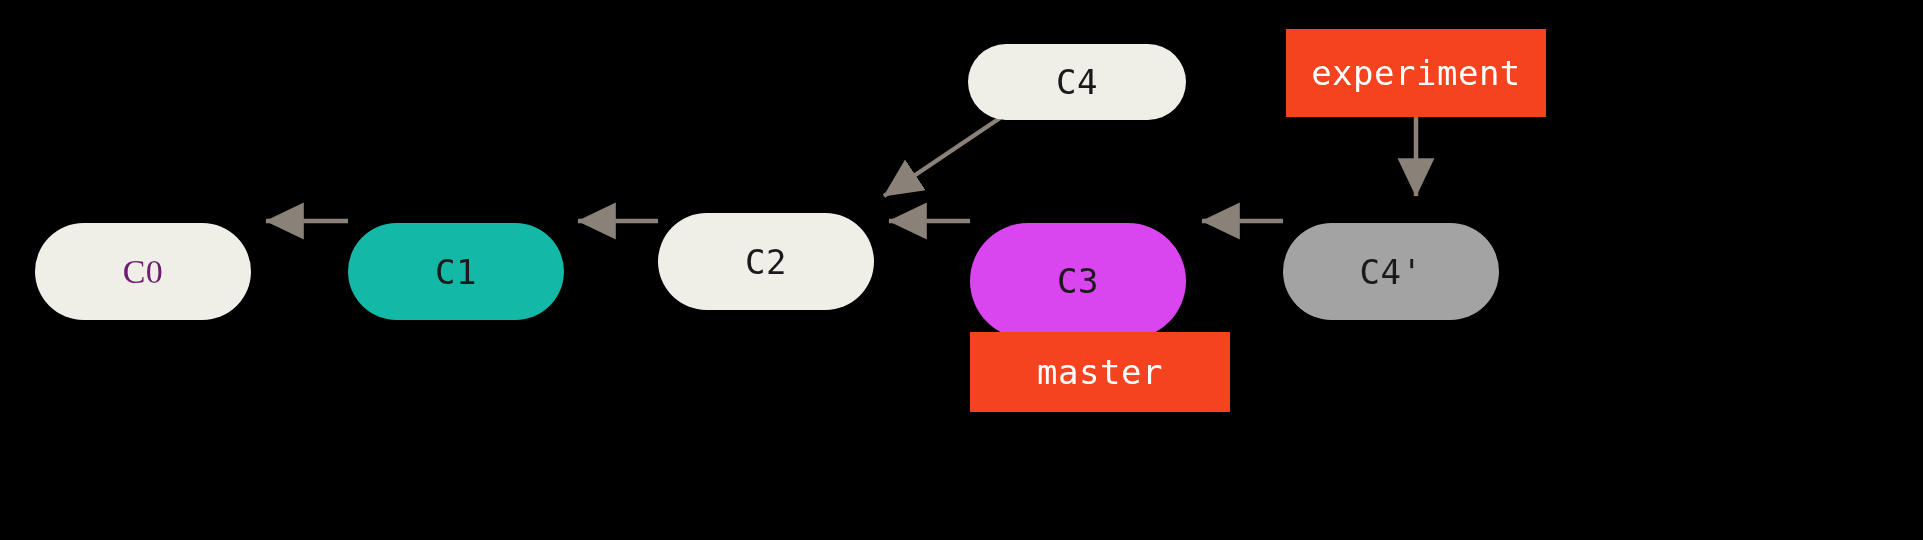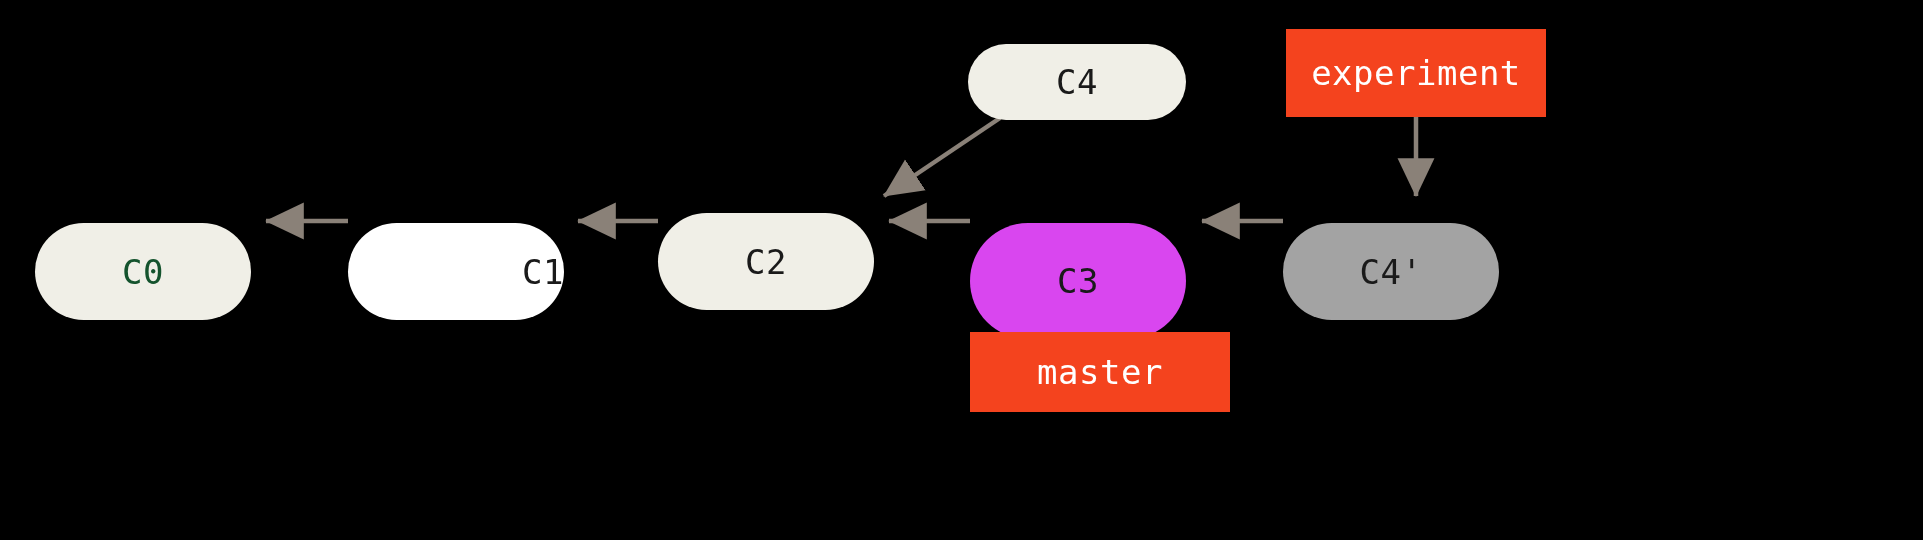--- a/index.html
+++ b/index.html
@@ -86,24 +86,24 @@
 
     <line x1="1000" y1="118" x2="884" y2="196" stroke="#8a8178" stroke-width="4.5" marker-end="url(#arrowhead)"></line>
 
     <line x1="1416" y1="117" x2="1416" y2="196" stroke="#8a8178" stroke-width="4.5" marker-end="url(#arrowhead)"></line>
 
     <line x1="1100" y1="332" x2="1100" y2="345" stroke="#8a8178" stroke-width="4.5"></line>
     <line x1="1100" y1="340" x2="1100" y2="323" stroke="#8a8178" stroke-width="4.5" marker-end="url(#arrowhead)"></line>
   </svg>
 
   <div class="commit-node" style="left: 35px; top: 223px; width: 216px; height: 97px; background: rgb(240, 239, 231);">
-    <span class="commit-label" style="color: #14532d;">C0</span>
+    <span class="commit-label" style="color: #701a75; font-family: Liberation Serif, serif;">C0</span>
   </div>
 
-  <div class="commit-node" style="left: 348px; top: 223px; width: 216px; height: 97px; background: #ffffff; justify-content: flex-end;">
+  <div class="commit-node" style="left: 348px; top: 223px; width: 216px; height: 97px; background: #14b8a6;">
     <span class="commit-label" style="color: rgb(26, 26, 26);">C1</span>
   </div>
 
   <div class="commit-node" style="left: 658px; top: 213px; width: 216px; height: 97px; background: rgb(240, 239, 231);">
     <span class="commit-label" style="color: rgb(26, 26, 26);">C2</span>
   </div>
 
   <div class="commit-node" style="left: 970px; top: 223px; width: 216px; height: 116px; background: #d946ef;">
     <span class="commit-label" style="color: rgb(26, 26, 26);">C3</span>
   </div>

